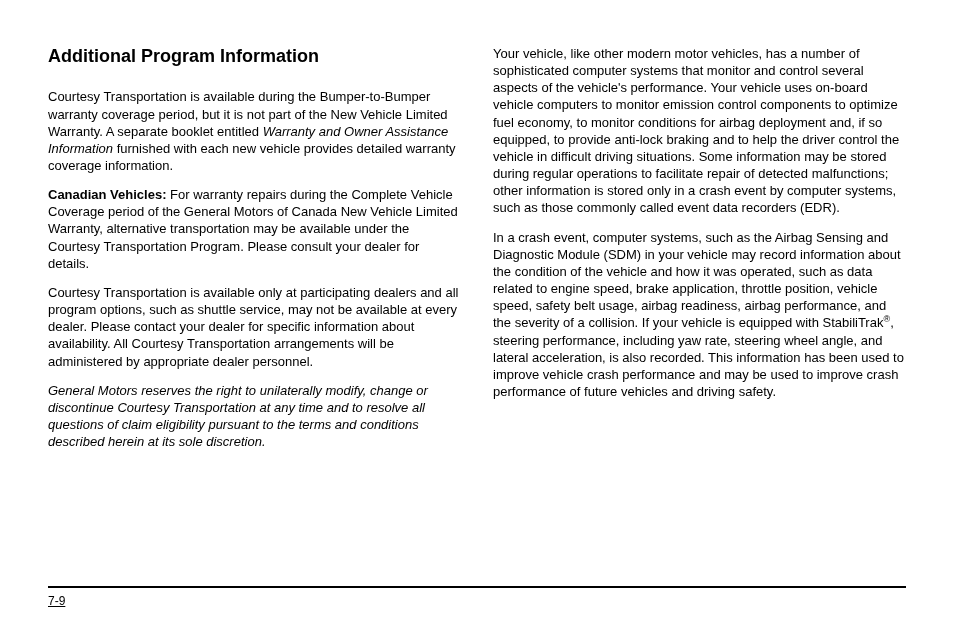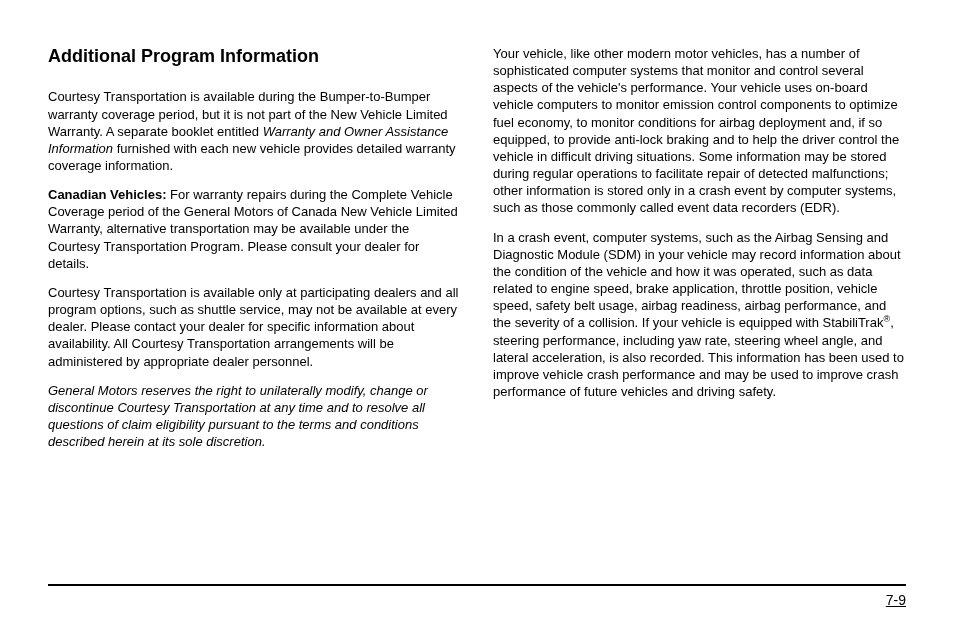--- a/index.html
+++ b/index.html
@@ -44,22 +44,22 @@
       left: 48px;
       right: 48px;
       bottom: 28px;
     }
     .rule {
       border: none;
       border-top: 2px solid #000;
       margin-bottom: 6px;
     }
     .page-num {
-      text-align: right;
-      font-size: 14px;
+      text-align: left;
+      font-size: 12px;
       text-decoration: underline;
     }
   </style>
 </head>
 <body>
 
 <div class="columns">
   <div class="col">
     <h2>Additional Program Information</h2>
     <p><span>Courtesy Transportation is available during the Bumper-to-Bumper warranty coverage period, but it is not part of the New Vehicle Limited Warranty. A separate booklet entitled </span><span class="italic-note">Warranty and Owner Assistance Information</span><span> furnished with each new vehicle provides detailed warranty coverage information.</span></p>

